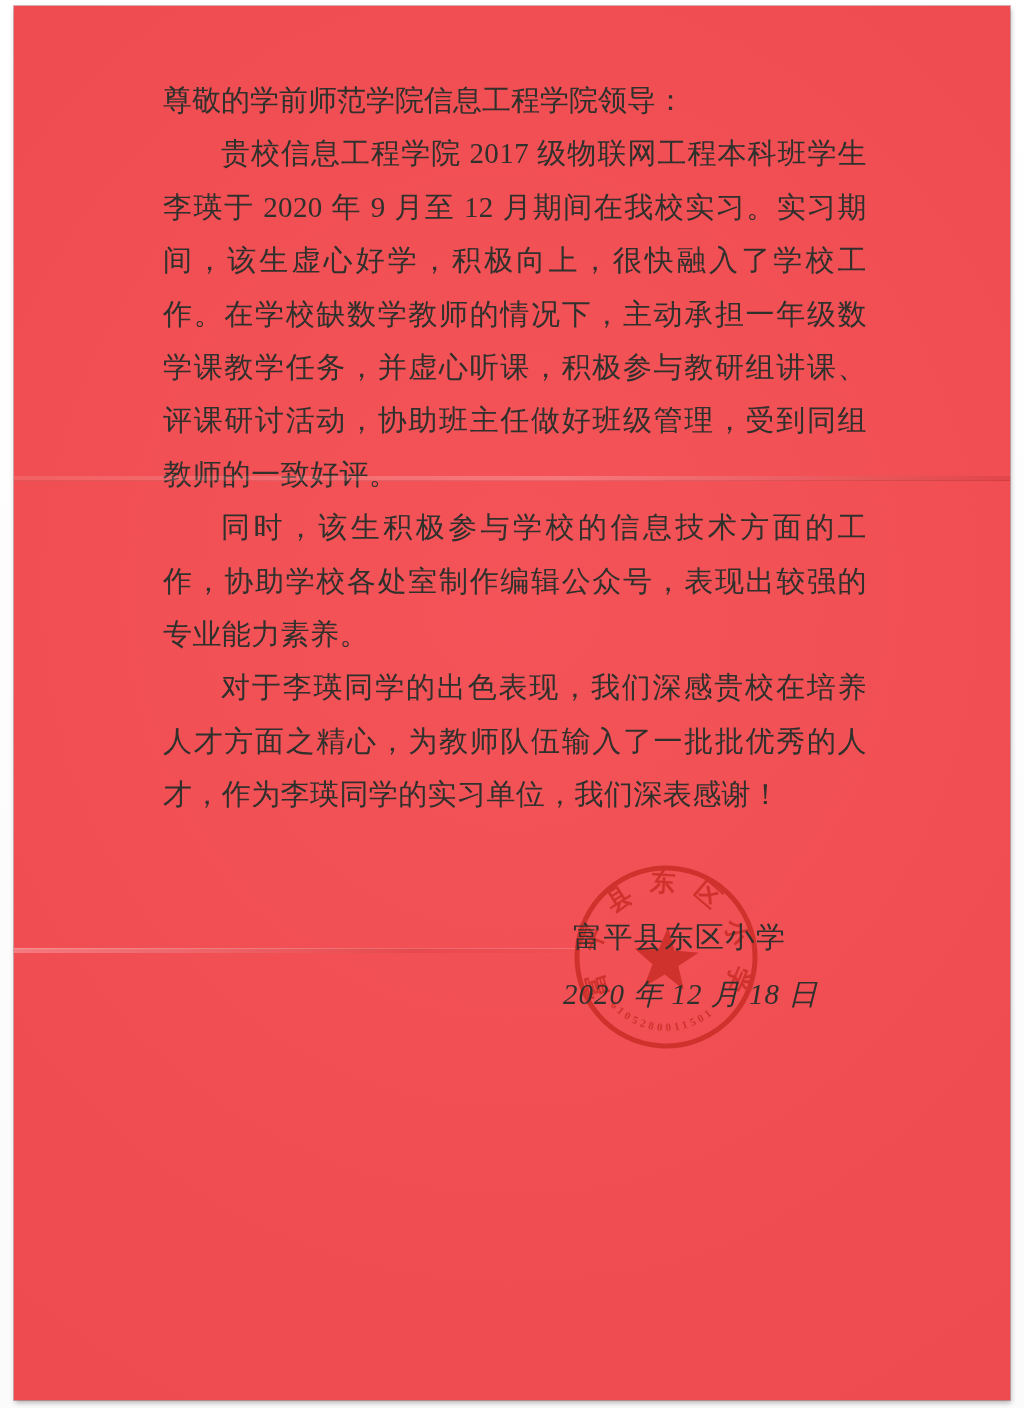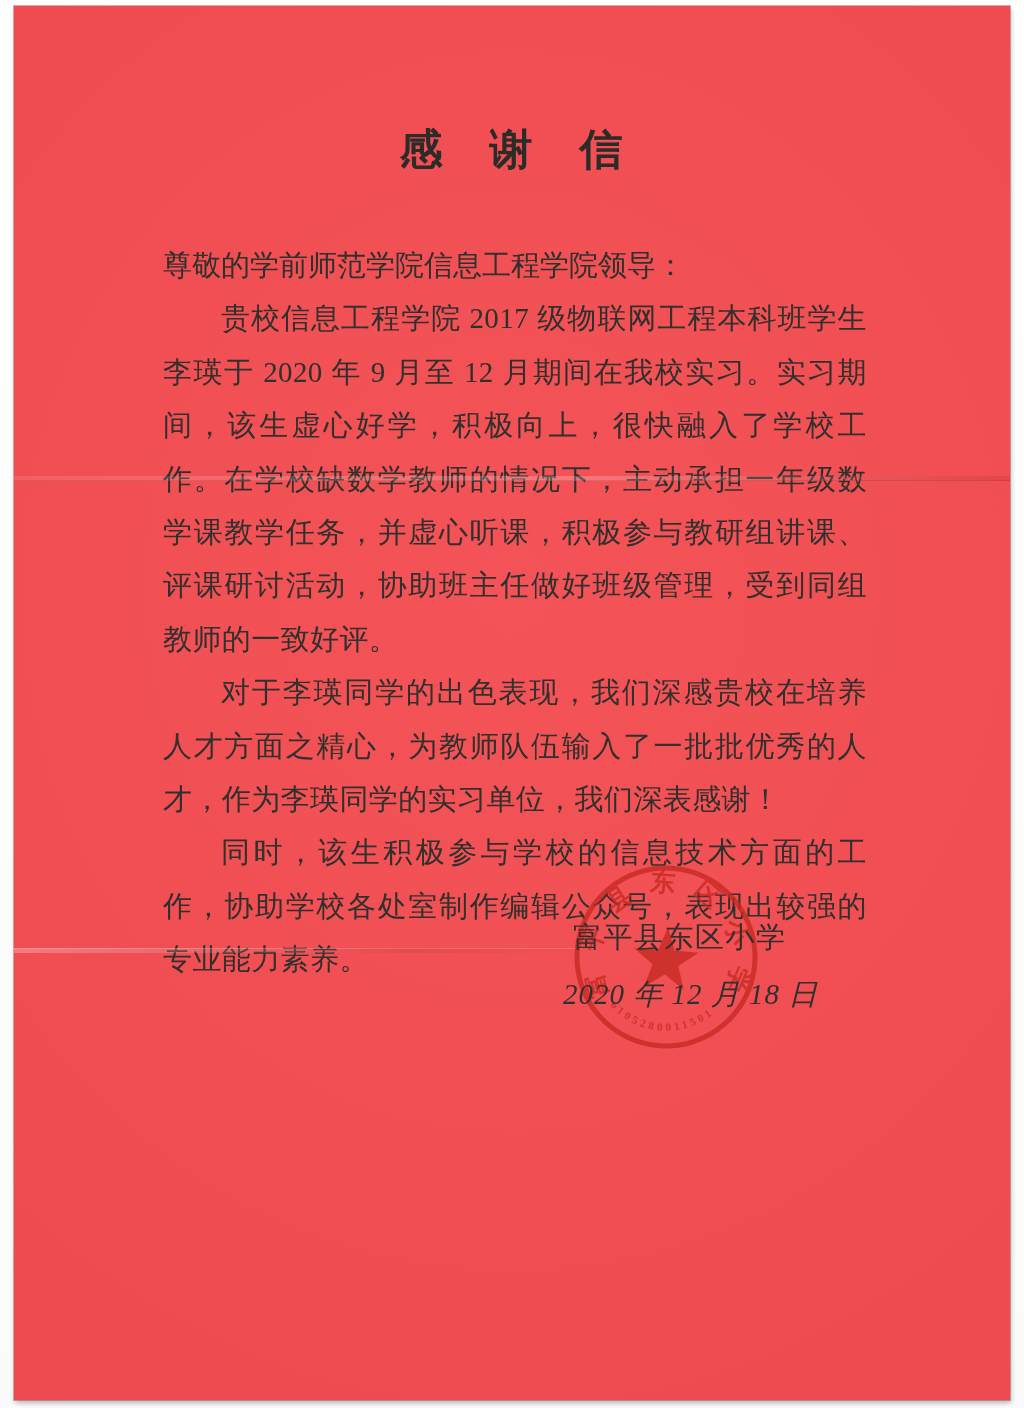--- a/index.html
+++ b/index.html
@@ -115,28 +115,27 @@
 </style>
 </head>
 <body>
 
 <div class="scan-bg">
   <div class="paper">
 
     <div class="crease crease-1"></div>
     <div class="crease crease-2"></div>
 
-    <h1 class="title">感　谢　信</h1>
 
     <div class="salutation">尊敬的学前师范学院信息工程学院领导：</div>
 
     <div class="body-text">
       <p>贵校信息工程学院 2017 级物联网工程本科班学生李瑛于 2020 年 9 月至 12 月期间在我校实习。实习期间，该生虚心好学，积极向上，很快融入了学校工作。在学校缺数学教师的情况下，主动承担一年级数学课教学任务，并虚心听课，积极参与教研组讲课、评课研讨活动，协助班主任做好班级管理，受到同组教师的一致好评。</p>
+      <p>同时，该生积极参与学校的信息技术方面的工作，协助学校各处室制作编辑公众号，表现出较强的专业能力素养。</p>
       <p>对于李瑛同学的出色表现，我们深感贵校在培养人才方面之精心，为教师队伍输入了一批批优秀的人才，作为李瑛同学的实习单位，我们深表感谢！</p>
-      <p>同时，该生积极参与学校的信息技术方面的工作，协助学校各处室制作编辑公众号，表现出较强的专业能力素养。</p>
     </div>
 
     <div class="closing">
       <div class="school">富平县东区小学</div>
       <div class="date">2020 年 12 月 18 日</div>
     </div>
 
     <svg class="stamp" viewBox="0 0 192 192" xmlns="http://www.w3.org/2000/svg" aria-hidden="true">
       <circle cx="96" cy="96" r="89" fill="none" stroke="#c62a22" stroke-width="5"></circle>
       <path id="sealArcTop" d="M 34 118.6 A 66 66 0 1 1 158 118.6" fill="none"></path>

